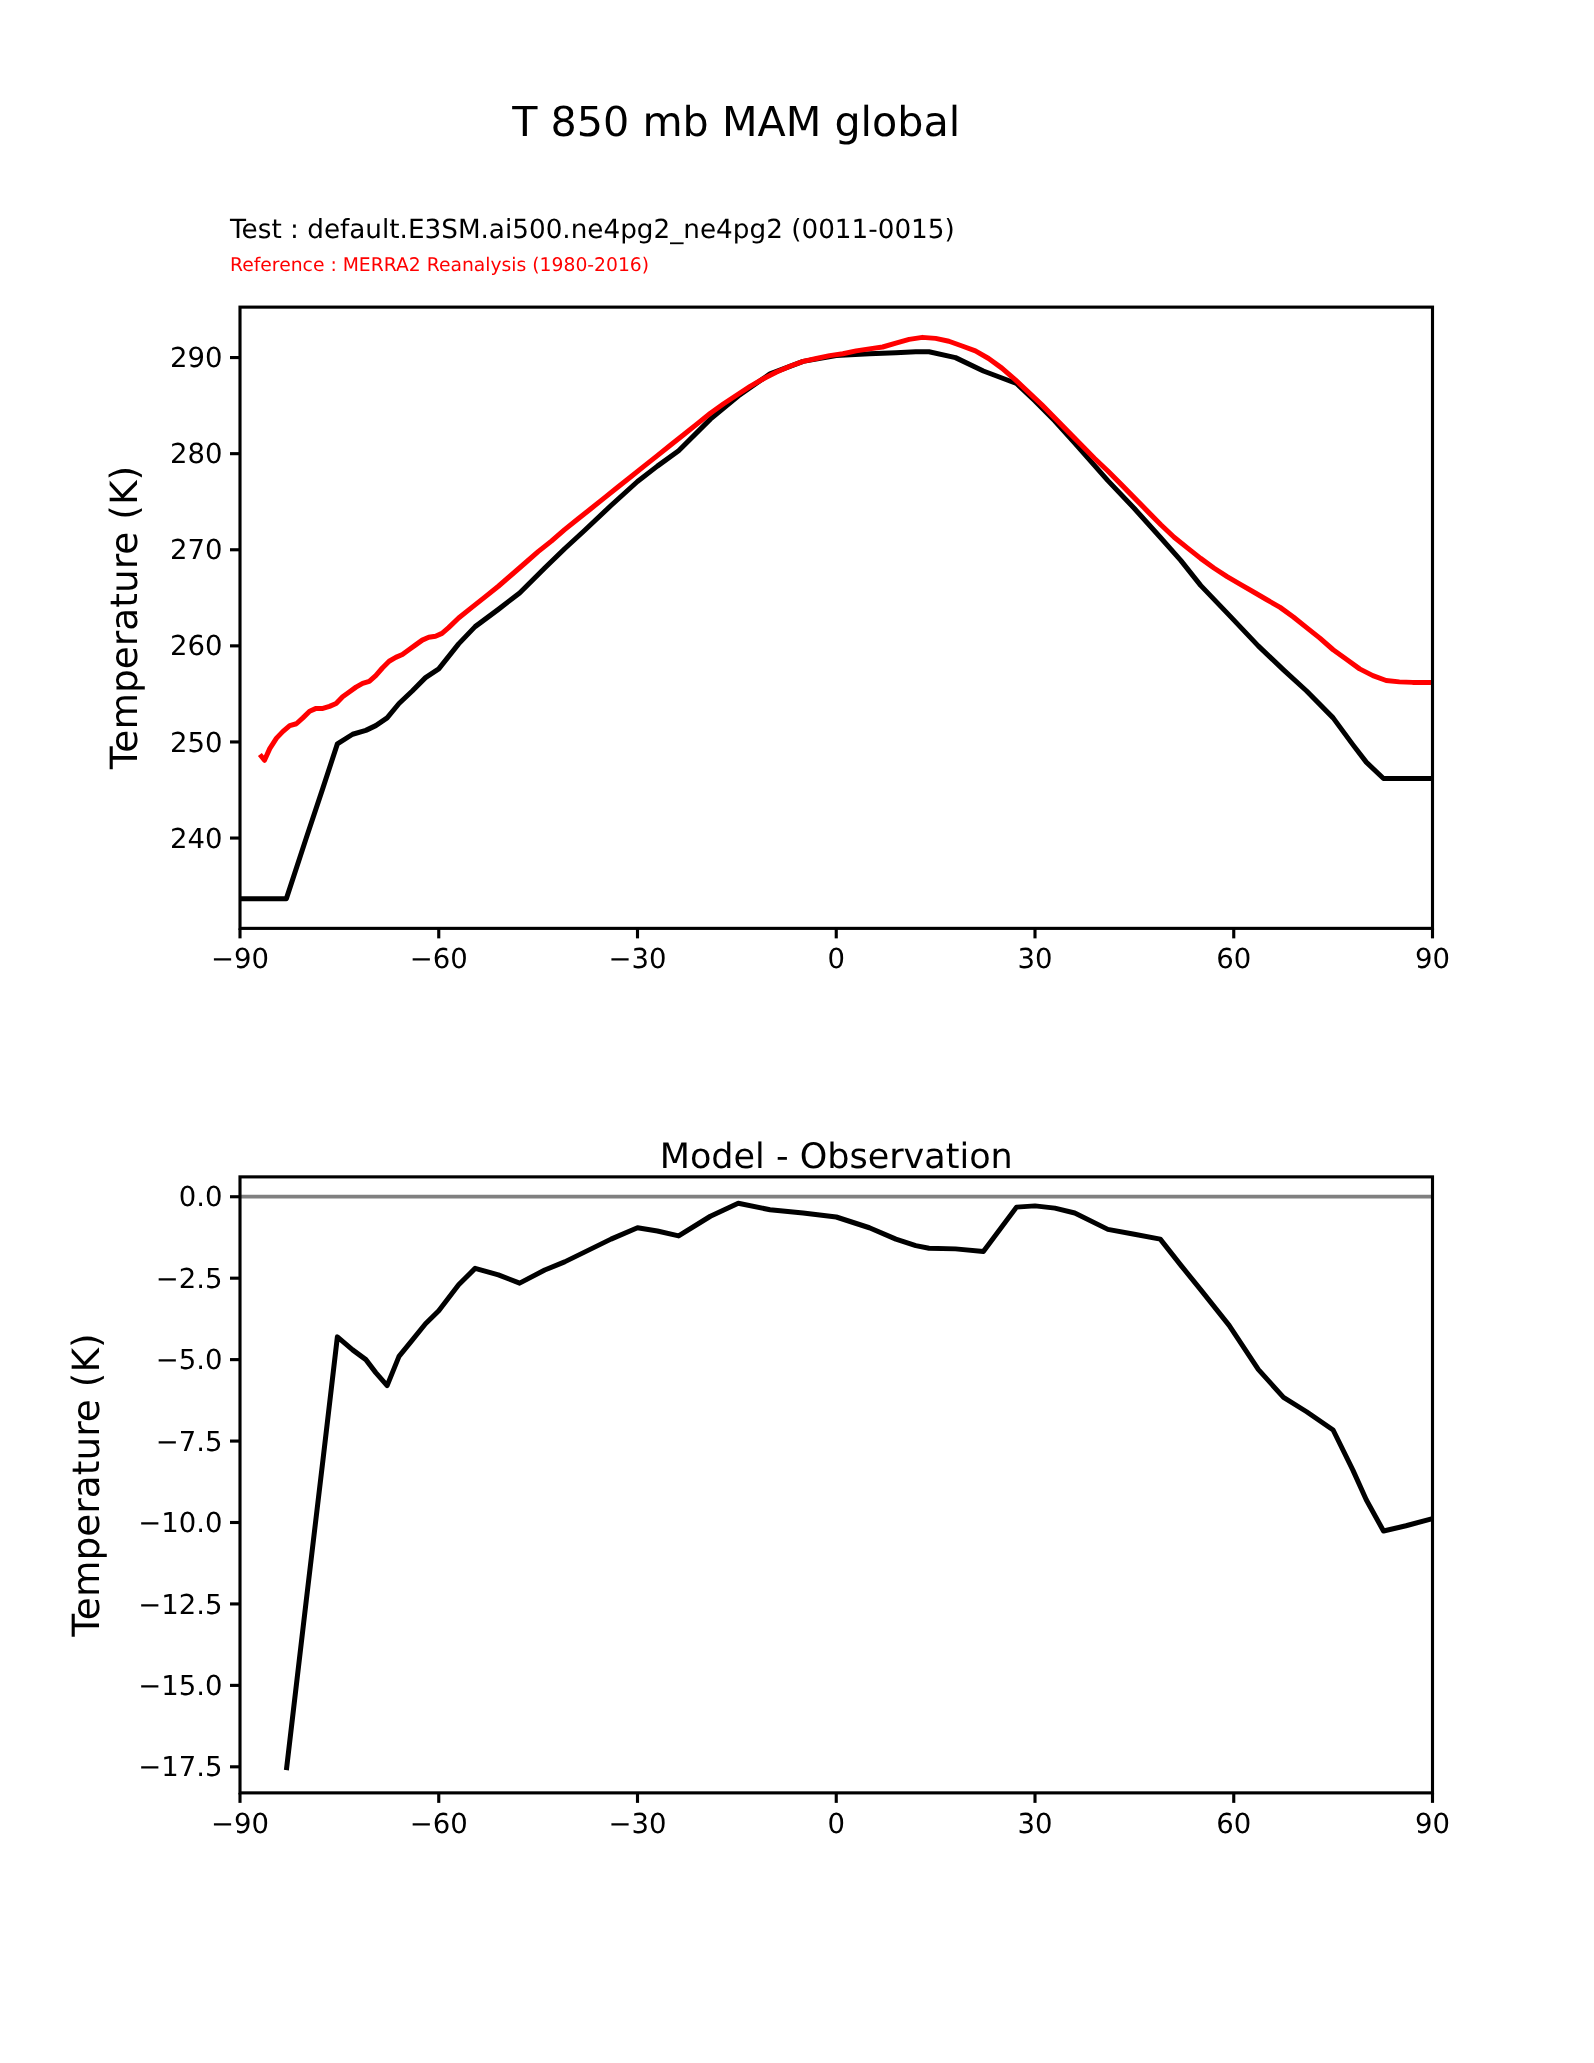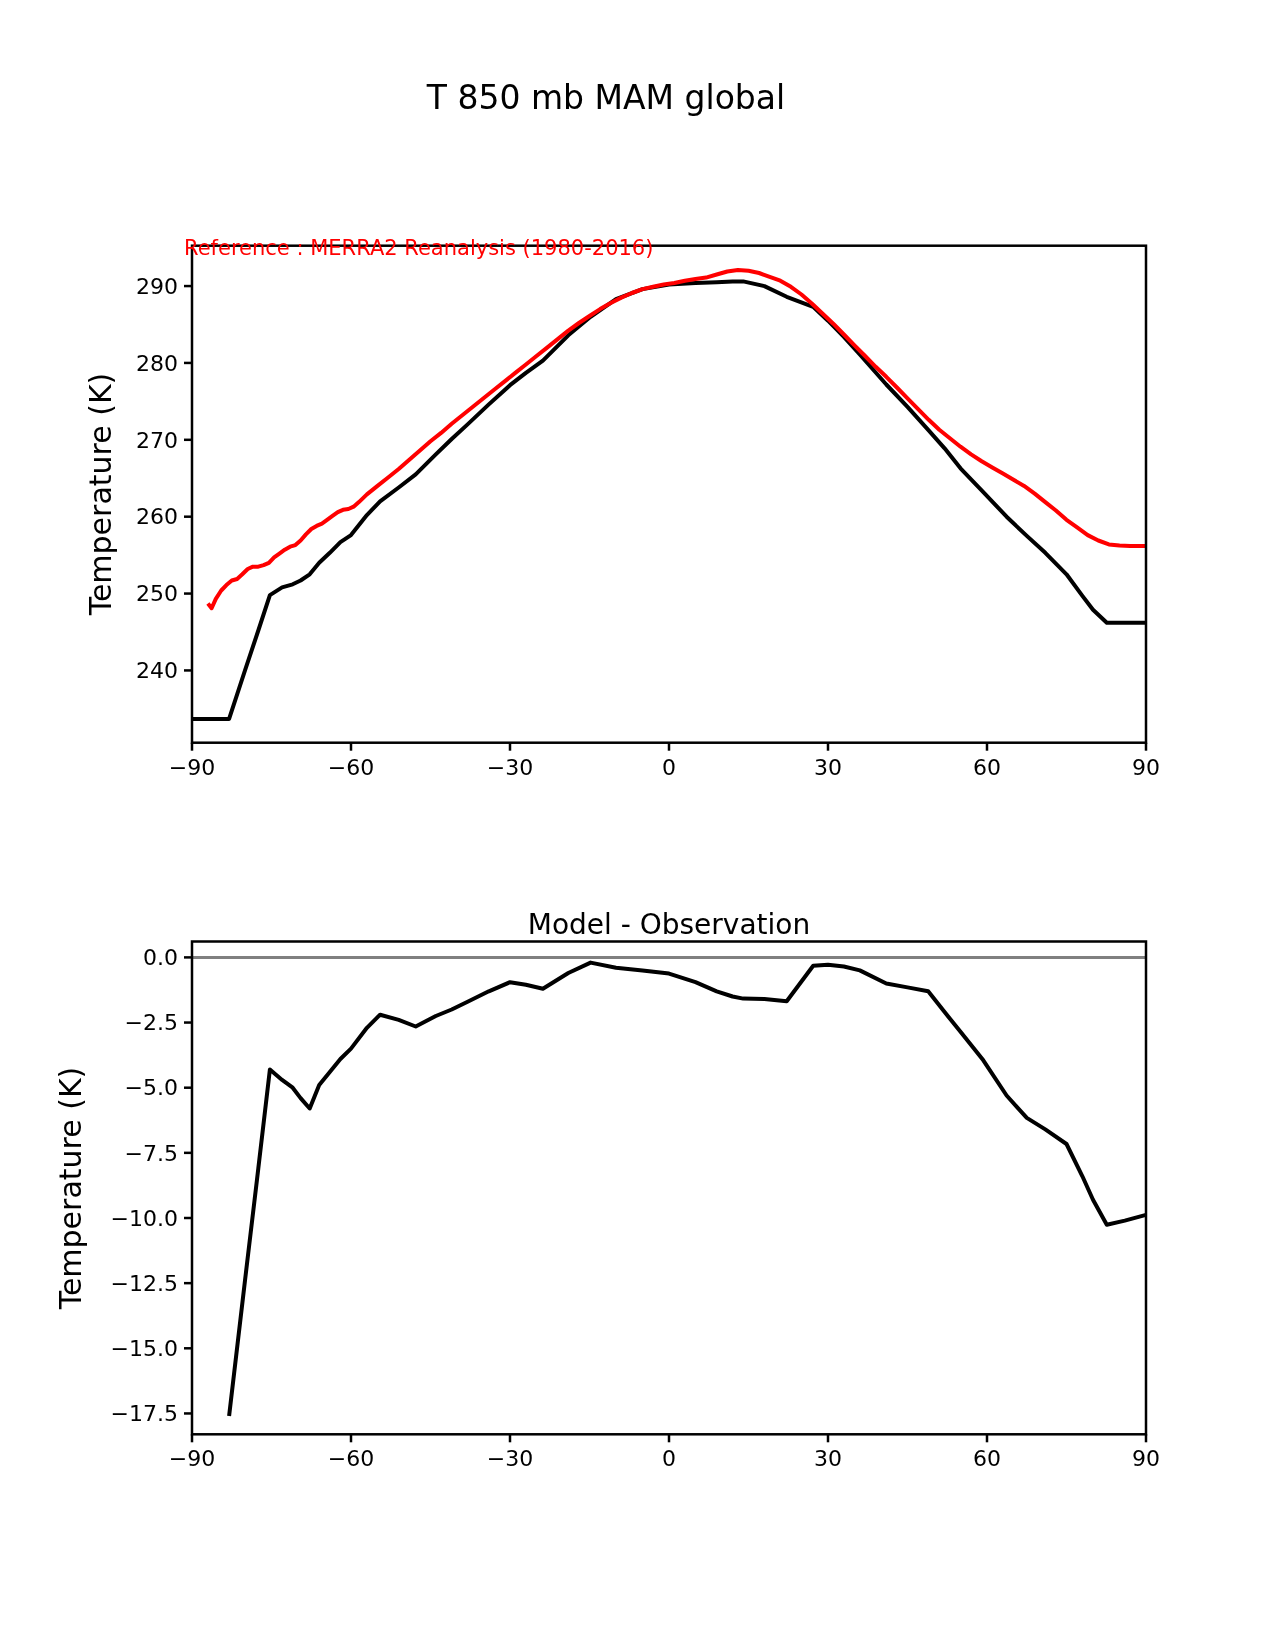--- a/index.html
+++ b/index.html
@@ -1,31 +1,32 @@
 <!DOCTYPE html>
 <html><head>
 <meta charset="utf-8">
 <style>
   html,body{margin:0;padding:0;background:#ffffff;}
   body{width:1275px;height:1650px;position:relative;font-family:"DejaVu Sans","Liberation Sans",sans-serif;}
   .abs{position:absolute;white-space:nowrap;color:#000;}
-  .fig-title{top:78px;left:0;width:1178px;text-align:center;font-size:33px;margin-left:17px;}
+  .fig-title{top:78px;left:0;width:1178px;text-align:center;font-size:33px;}
   .test-label{left:184px;top:171px;font-size:21px;}
-  .ref-label{left:184px;top:203px;font-size:21px;margin-top:33px;}
+  .ref-label{left:184px;top:203px;font-size:15px;}
   .sub-title{left:192px;top:908px;width:954px;text-align:center;font-size:28px;}
   .ylabel{font-size:30px;transform:translate(-50%,-50%) rotate(-90deg);}
   .ylabel-top{left:100px;top:494px;}
   .ylabel-bottom{left:70px;top:1188px;}
   svg text{font-family:"DejaVu Sans","Liberation Sans",sans-serif;font-size:22px;fill:#000;}
 </style>
 </head>
 <body>
 
 <div>
   <div class="abs fig-title">T 850 mb MAM global</div>
+  <div class="abs test-label" style="color: rgb(0, 0, 0);">Test : default.E3SM.ai500.ne4pg2_ne4pg2 (0011-0015)</div>
   <div class="abs ref-label" style="color: rgb(255, 0, 0);">Reference : MERRA2 Reanalysis (1980-2016)</div>
   <div class="abs ylabel ylabel-top">Temperature (K)</div>
   <div class="abs ylabel ylabel-bottom">Temperature (K)</div>
   <div class="abs sub-title">Model - Observation</div>
 
   <svg id="canvas" width="1275" height="1650" viewBox="0 0 1275 1650">
     <g>
         <polyline points="192.0,718.9 229.1,718.9 245.0,670.4 258.3,630.5 269.9,595.1 282.1,587.4 292.7,584.3 300.6,580.5 309.7,574.3 319.2,562.8 329.8,552.8 340.4,542.1 351.0,535.1 366.9,515.1 380.1,501.3 398.7,487.5 415.7,474.4 435.8,454.4 451.7,439.0 467.6,424.4 488.8,404.4 510.0,385.2 525.9,372.9 542.9,360.6 568.3,335.3 590.6,316.8 616.0,299.1 642.5,289.1 669.0,284.5 695.5,283.0 716.7,282.2 732.6,281.4 743.2,281.4 764.4,286.1 786.7,296.8 813.2,306.8 828.0,320.7 843.9,336.8 859.8,354.5 886.3,384.5 907.5,406.8 928.2,429.8 944.6,448.3 960.5,468.3 983.3,492.1 1006.6,516.7 1026.8,535.9 1045.3,552.8 1066.5,574.3 1082.4,595.9 1093.0,609.7 1106.8,622.8 1124.8,622.8 1146.0,622.8" fill="none" stroke="#000000" stroke-width="4" stroke-linejoin="round"></polyline>
         <polyline points="207.9,603.6 211.6,608.2 215.8,598.9 221.2,590.5 226.4,585.1 231.8,580.5 237.1,579.0 242.3,574.3 247.7,569.0 252.9,566.7 258.3,566.7 263.6,565.1 268.9,562.8 274.1,557.4 279.4,553.6 284.8,549.7 290.1,546.7 295.4,545.1 300.6,540.5 305.9,534.4 311.3,529.0 316.6,525.9 321.9,523.6 327.1,519.8 332.5,515.9 337.8,512.1 343.0,509.8 348.4,509.0 353.6,506.7 358.9,502.1 366.9,494.4 377.5,485.9 388.1,477.5 398.7,469.0 409.3,459.8 419.9,450.6 430.5,441.3 441.1,432.9 451.7,423.7 462.3,415.2 472.9,406.8 483.5,398.3 494.1,389.8 504.7,381.4 515.3,372.9 525.9,364.5 536.5,356.0 547.1,347.6 557.7,339.1 568.3,330.6 578.9,323.0 589.5,316.0 600.1,309.1 610.7,303.0 621.3,297.6 631.9,293.0 642.5,289.1 653.1,286.8 663.7,284.5 674.3,283.0 684.9,280.7 695.5,279.1 706.1,277.6 716.7,274.5 727.3,271.5 737.9,269.9 748.5,270.7 759.1,273.0 769.7,276.8 780.3,280.7 790.9,286.8 801.5,294.5 812.1,303.7 822.7,313.7 833.3,323.7 843.9,334.5 854.5,345.3 865.1,356.0 875.7,366.8 886.3,376.8 896.9,387.5 907.5,398.3 918.1,409.1 928.7,419.8 939.3,429.8 949.9,438.3 960.5,446.7 971.1,454.4 981.7,461.3 992.3,467.5 1002.9,473.6 1013.5,479.8 1024.1,485.9 1034.7,493.6 1045.3,502.1 1055.9,510.5 1066.5,519.8 1077.1,527.4 1087.7,535.1 1098.3,540.5 1108.9,544.4 1119.5,545.5 1130.1,545.9 1138.1,545.9 1146.0,545.9" fill="none" stroke="#ff0000" stroke-width="4" stroke-linejoin="round"></polyline>
         <rect x="192" y="245.7" width="954" height="497.00000000000006" fill="none" stroke="#000" stroke-width="2.5"></rect>

